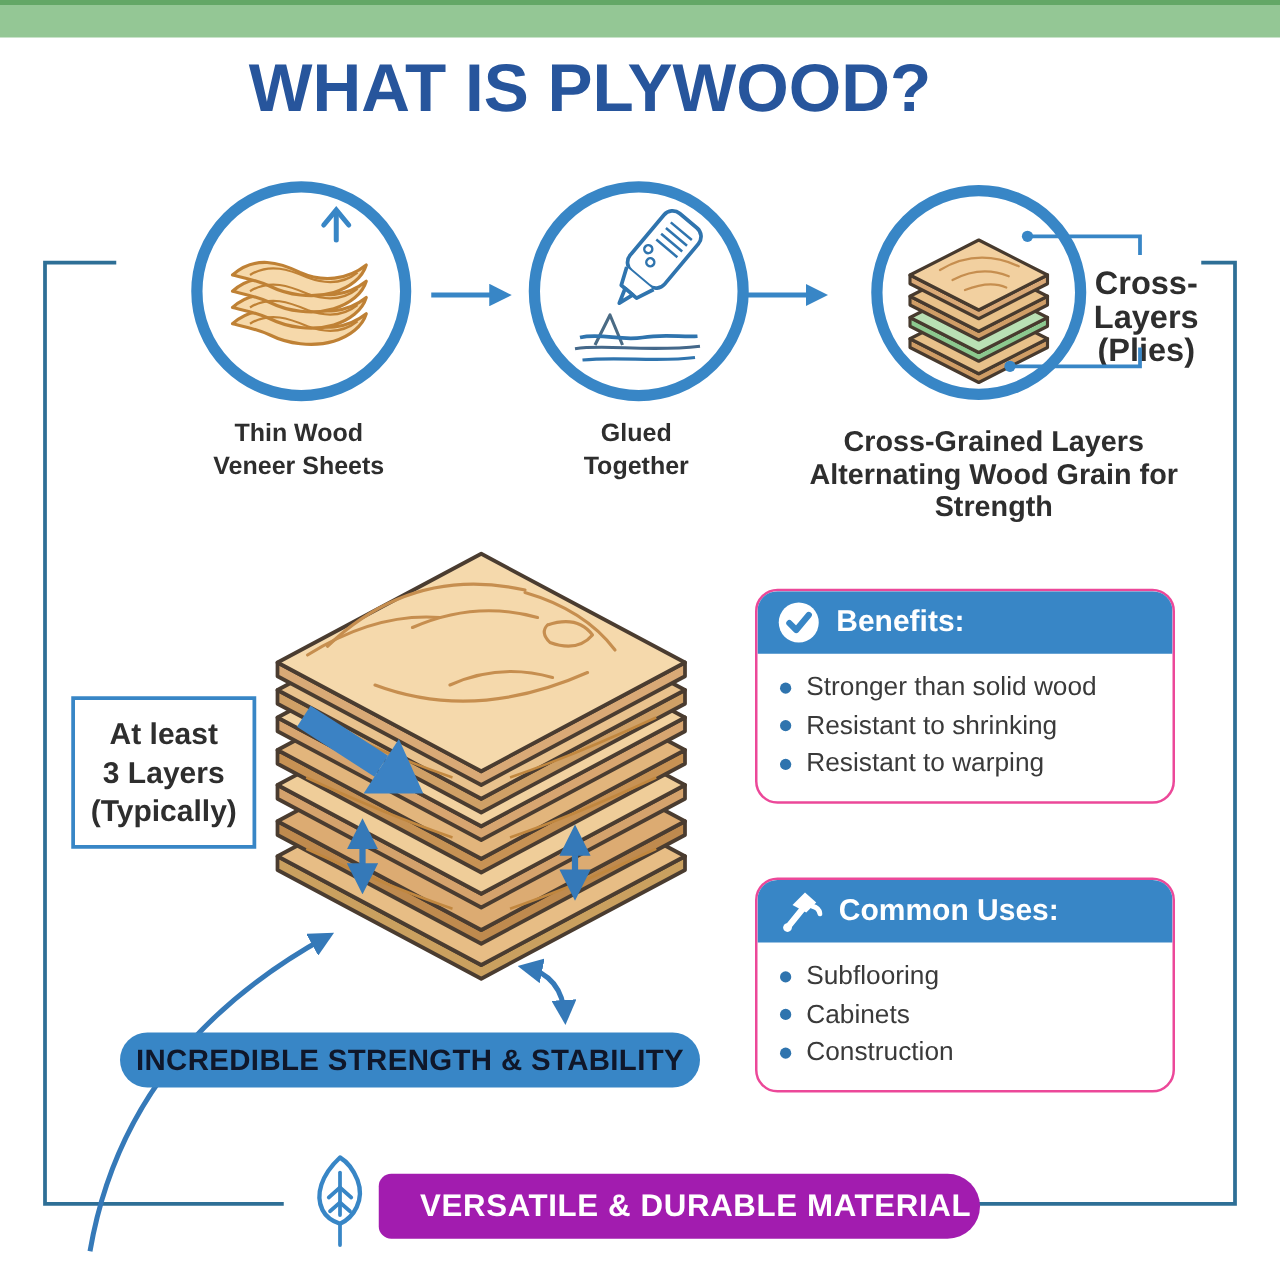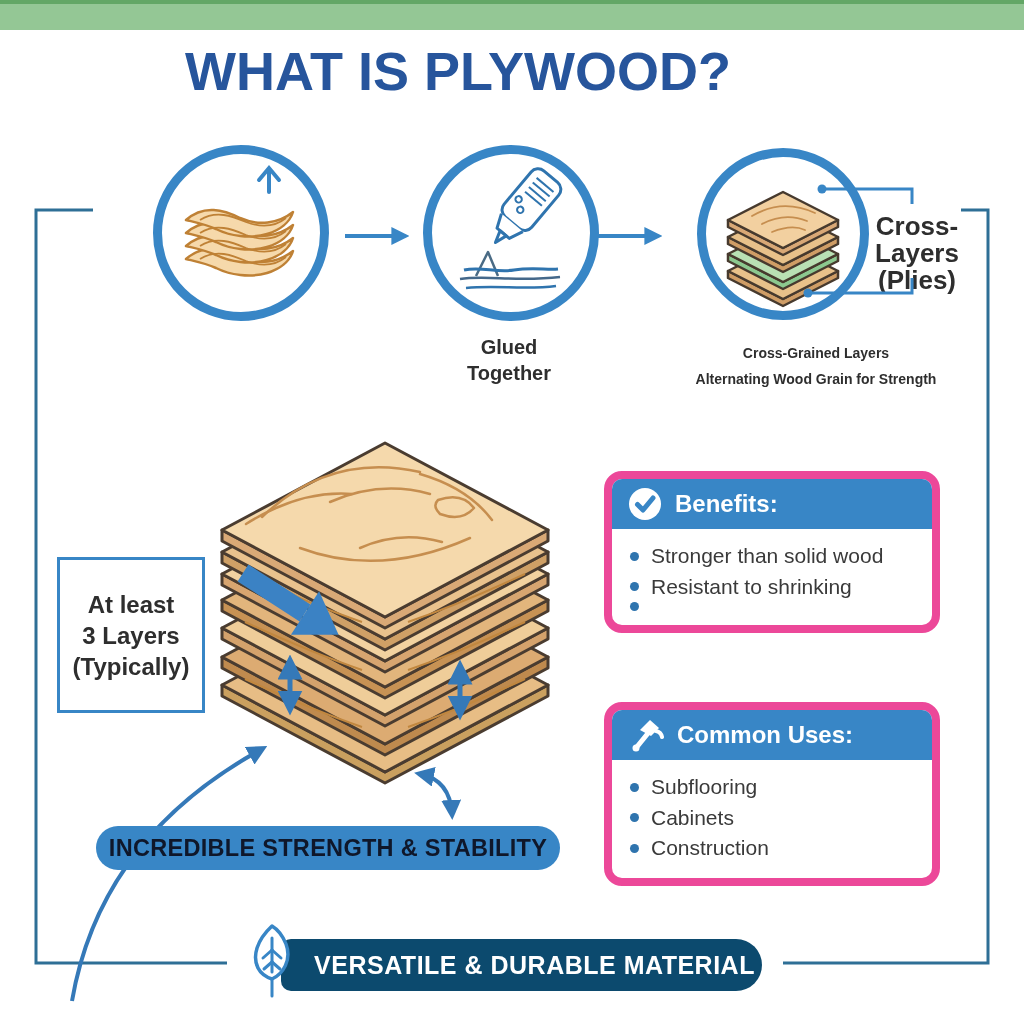--- a/index.html
+++ b/index.html
@@ -2,49 +2,49 @@
 <html><head>
 <meta charset="utf-8">
 <style>
   html,body{margin:0;padding:0;background:#ffffff;}
   .page{position:relative;width:1024px;height:1024px;background:#ffffff;overflow:hidden;
         font-family:"Liberation Sans",sans-serif;}
   .abs{position:absolute;}
   .greenbar{left:0;top:0;width:1024px;height:30px;background:#94c795;
             border-top:4px solid #63a766;box-sizing:border-box;z-index:1;}
   .title{left:0;top:40px;width:916px;text-align:center;font-size:54px;font-weight:800;
-         color:#27559c;z-index:2;}
+         color:#27559c;z-index:2;padding-left:14px;}
   .circle{border:9px solid #3886c6;border-radius:50%;background:#fff;box-sizing:border-box;
           display:flex;align-items:center;justify-content:center;z-index:2;}
   .c1{left:153px;top:145px;width:176px;height:176px;}
   .c2{left:423px;top:145px;width:176px;height:176px;}
   .c3{left:697px;top:148px;width:172px;height:172px;}
   .step-label{font-size:20px;font-weight:700;color:#2e2e2e;text-align:center;
               white-space:pre-line;line-height:26px;z-index:2;}
   .sl1{left:119px;top:334px;width:240px;}
   .sl2{left:389px;top:334px;width:240px;}
-  .sl3{left:634px;top:340px;width:364px;font-size:14px;}
+  .sl3{left:613px;top:340px;width:364px;font-size:23px;}
   .callout{left:858px;top:213px;width:118px;font-size:26px;font-weight:700;color:#2e2e2e;
            text-align:center;white-space:pre-line;line-height:27px;z-index:2;}
-  .note-box{left:57px;top:557px;width:148px;height:156px;border:3px solid #3886c6;background:#fff;
+  .note-box{left:57px;top:557px;width:148px;height:122px;border:3px solid #3886c6;background:#fff;
             box-sizing:border-box;display:flex;align-items:center;justify-content:center;text-align:center;
             font-size:24px;font-weight:700;color:#2e2e2e;white-space:pre-line;line-height:31px;z-index:2;}
   .pill{left:96px;top:826px;width:464px;height:44px;border-radius:22px;background:#3886c6;color:#0f172a;
         display:flex;align-items:center;justify-content:center;font-size:23.5px;font-weight:800;
         letter-spacing:.3px;z-index:2;}
-  .info-box{width:336px;border:8px solid #ec4899;border-radius:18px;background:#fff;box-sizing:border-box;
+  .info-box{width:336px;border:2px solid #ec4899;border-radius:18px;background:#fff;box-sizing:border-box;
             overflow:hidden;z-index:2;}
   .bx-benefits{left:604px;top:471px;}
   .bx-uses{left:604px;top:702px;}
   .info-head{background:#3886c6;height:50px;display:flex;align-items:center;padding-left:16px;gap:13px;
              color:#fff;font-size:24px;font-weight:800;}
   .info-body{padding:12px 10px 14px 18px;}
   .info-item{display:flex;gap:12px;font-size:21px;color:#3a3a3a;line-height:30.5px;}
   .dot{width:9px;height:9px;border-radius:50%;background:#2f74ae;flex:0 0 9px;align-self:center;}
-  .footer-banner{left:281px;top:939px;width:481px;height:52px;background:#0c4a6e;
+  .footer-banner{left:303px;top:939px;width:481px;height:52px;background:#a21caf;
                  border-radius:10px 26px 26px 10px;color:#fff;display:flex;align-items:center;
                  justify-content:center;font-size:25px;font-weight:800;letter-spacing:.5px;
                  padding-left:26px;box-sizing:border-box;z-index:2;}
   .leaf-wrap{left:243px;top:922px;z-index:3;line-height:0;}
   .bg-art{left:0;top:0;z-index:0;}
   .fg-art{left:0;top:0;z-index:5;pointer-events:none;}
 </style>
 </head>
 <body>
 
@@ -176,20 +176,22 @@
         <path d="M76 34 L131 62 L76 90 L21 62 Z" fill="#f2d0a0"></path>
       </g>
       <g fill="none" stroke="#c68e4f" stroke-width="1.8" stroke-linecap="round">
         <path d="M45 58 Q75 40 108 55"></path>
           <path d="M55 66 Q78 54 100 63"></path>
           <path d="M65 74 Q85 66 98 72"></path>
       </g>
     </svg>
   </div>
 
+  <div class="abs step-label sl1">Thin Wood
+Veneer Sheets</div>
   <div class="abs step-label sl2">Glued
 Together</div>
   <div class="abs step-label sl3">Cross-Grained Layers
 Alternating Wood Grain for Strength</div>
 
   <div class="abs callout">Cross-
 Layers
 (Plies)</div>
 
   <div class="abs note-box">At least
@@ -210,20 +212,21 @@
       <div class="info-item">
           <span class="dot"></span>
           <span>Stronger than solid wood</span>
         </div>
       <div class="info-item">
           <span class="dot"></span>
           <span>Resistant to shrinking</span>
         </div>
       <div class="info-item">
           <span class="dot"></span>
+          <span>Resistant to warping</span>
         </div>
     </div>
   </div>
 
   <div class="abs info-box bx-uses">
     <div class="info-head">
       <svg width="36" height="34" viewBox="0 0 36 34">
         <line x1="8" y1="30" x2="21" y2="14" stroke="#ffffff" stroke-width="5" stroke-linecap="round"></line>
         <circle cx="8" cy="30" r="3.5" fill="#ffffff"></circle>
         <polygon points="12,12 22,2 31,10 23,18" fill="#ffffff"></polygon>

